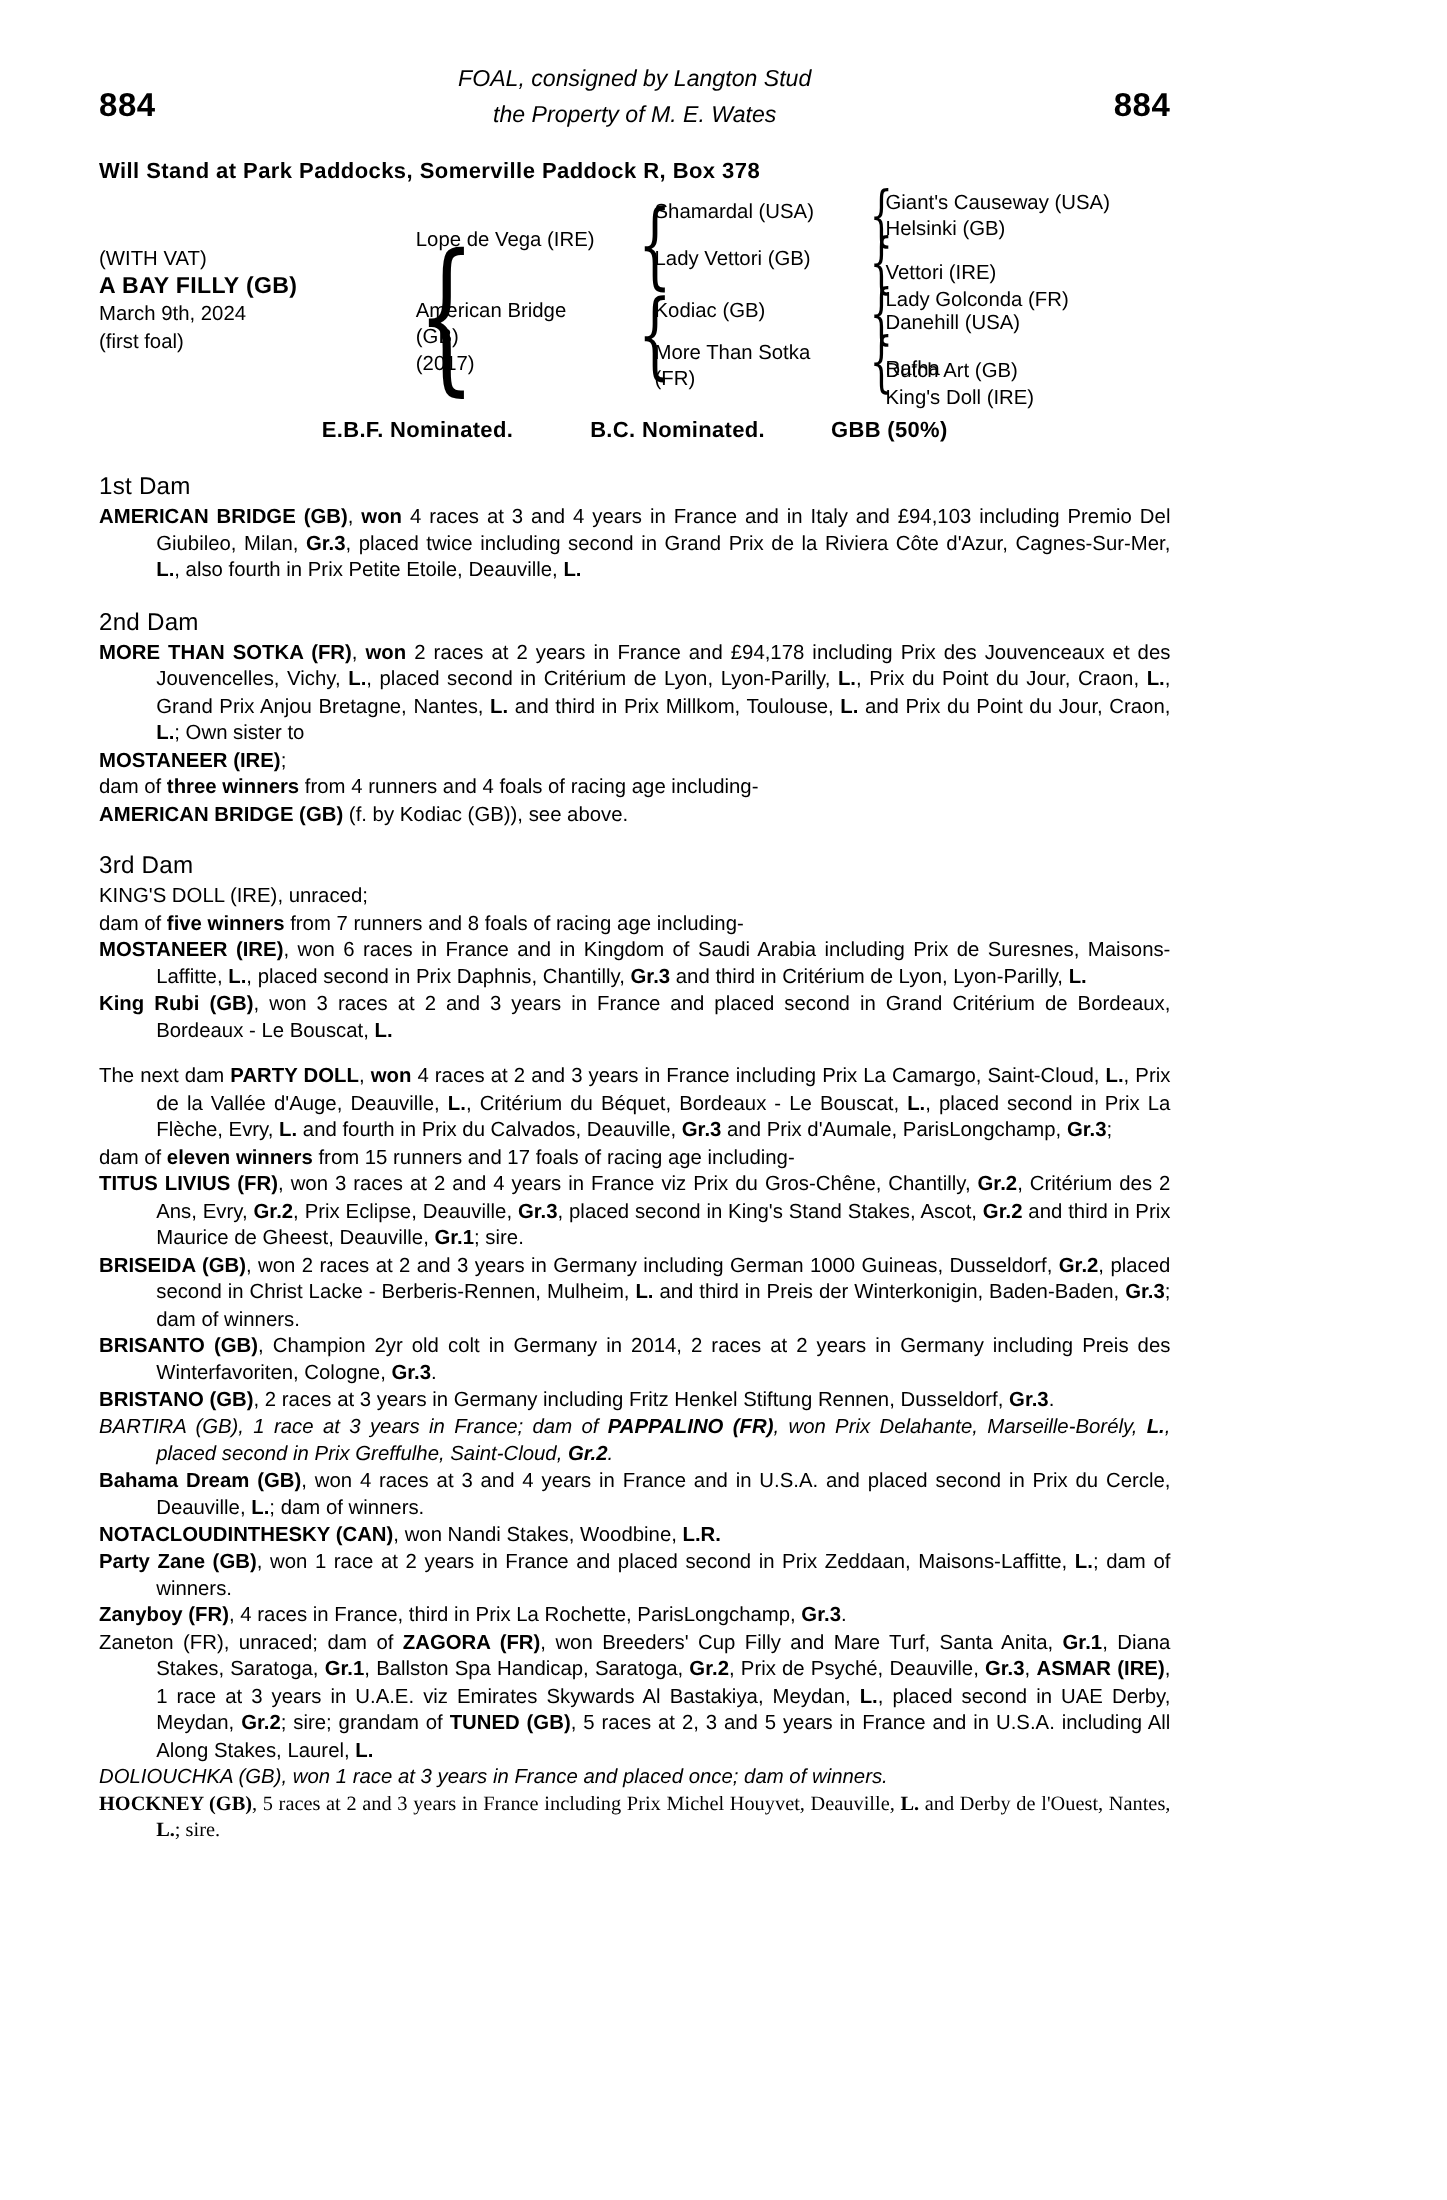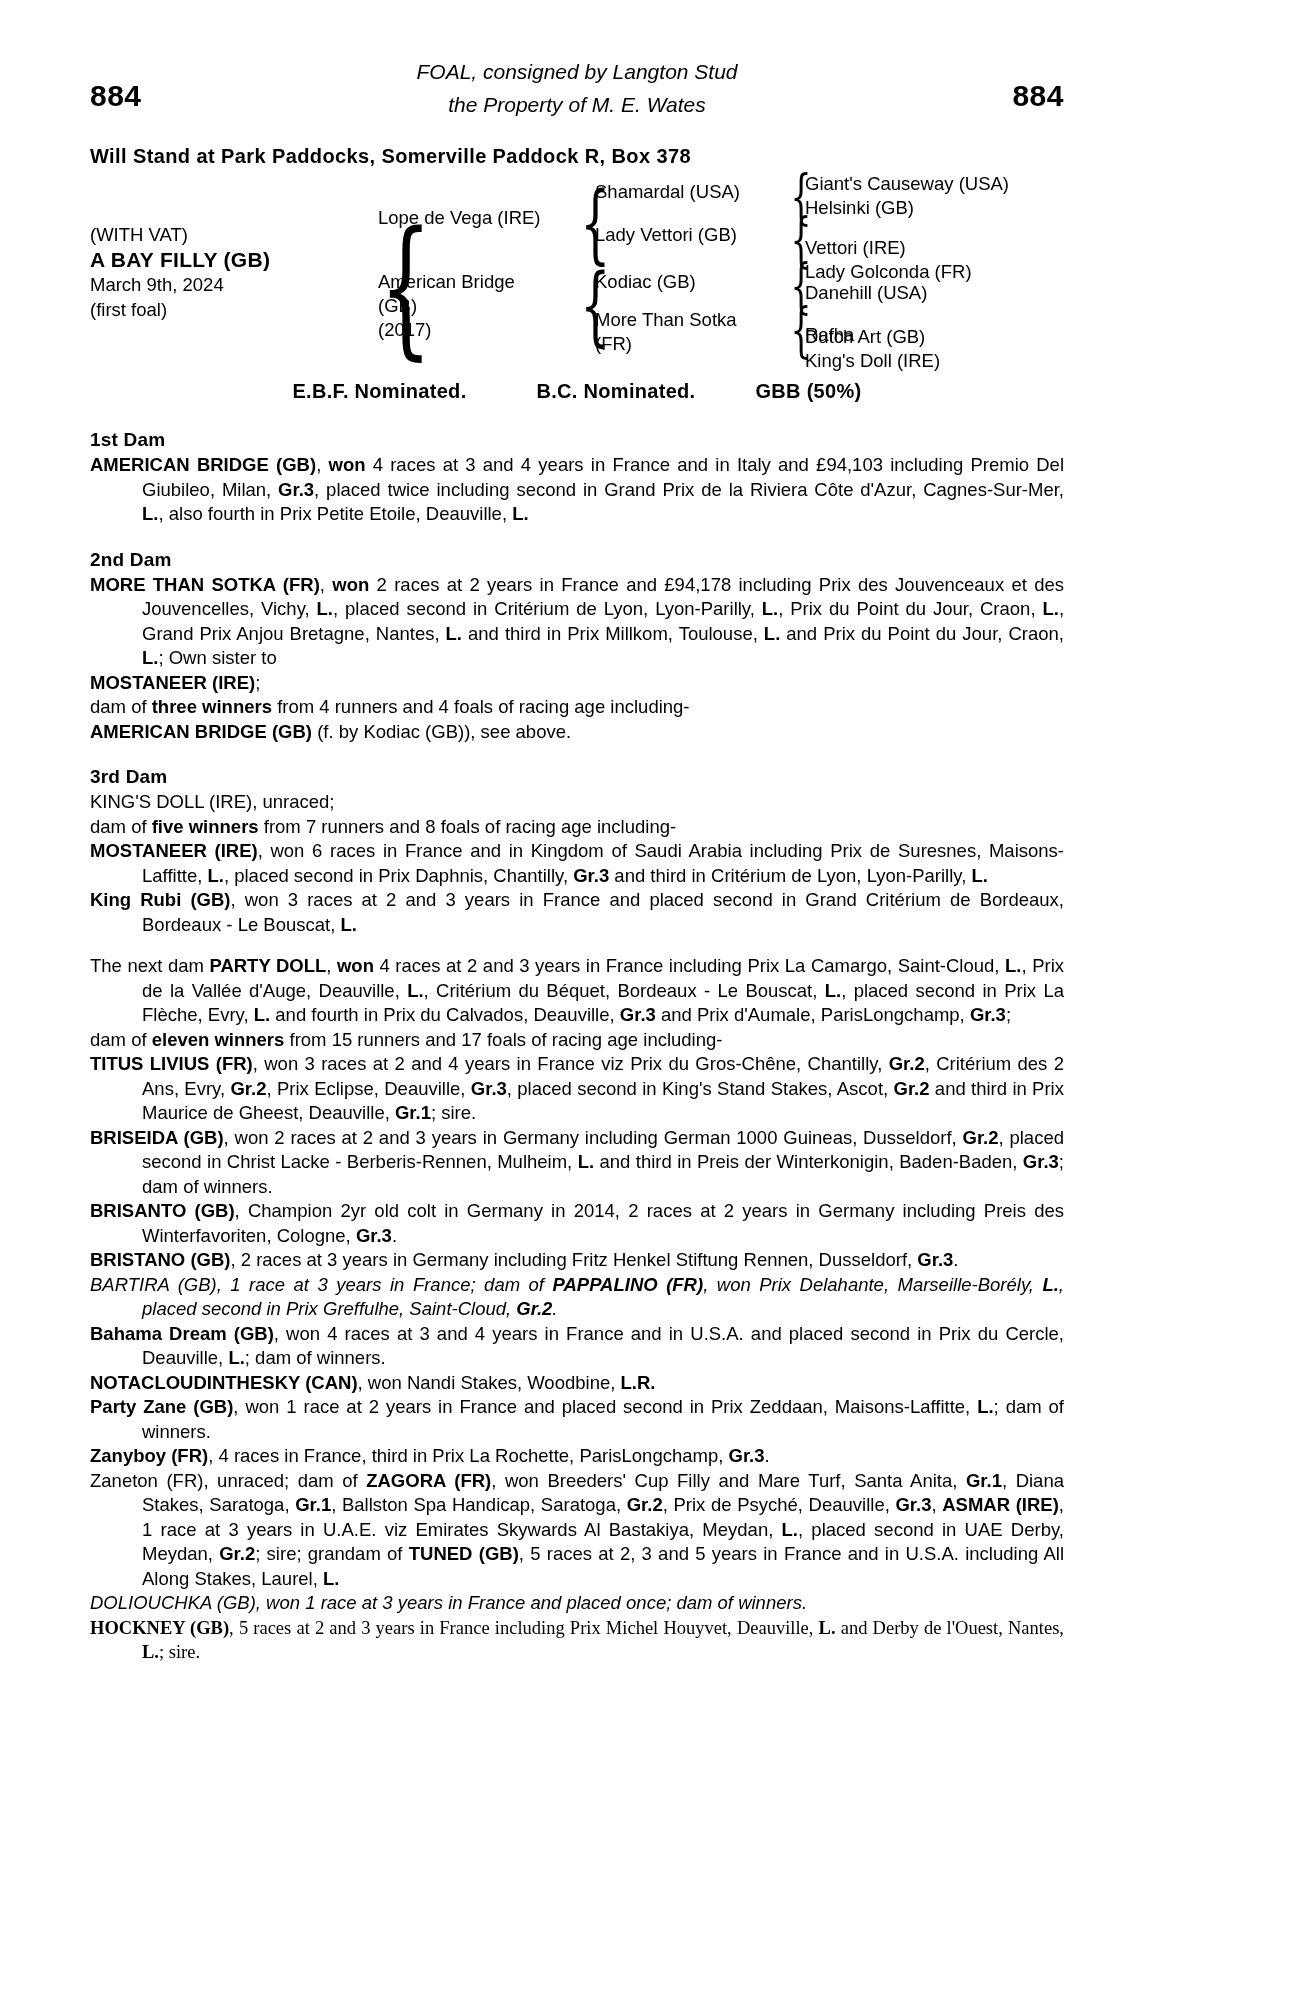--- a/index.html
+++ b/index.html
@@ -82,22 +82,22 @@
     font-size: 20px;
     letter-spacing: .3px;
     margin: 2px 0 26px 0;
   }
   .noms span { display: inline-block; }
   .noms .s1 { margin-right: 70px; }
   .noms .s2 { margin-right: 60px; }
 
   
   .sect-title {
-    font-weight: bold;
-    font-size: 19px;
+    font-weight: normal;
+    font-size: 22px;
     letter-spacing: .2px;
     margin-top: 22px;
     margin-bottom: 2px;
   }
   p.blk {
     font-size: 18.5px;
     line-height: 24.5px;
     margin: 0 0 0 0;
     text-align: justify;
   }

